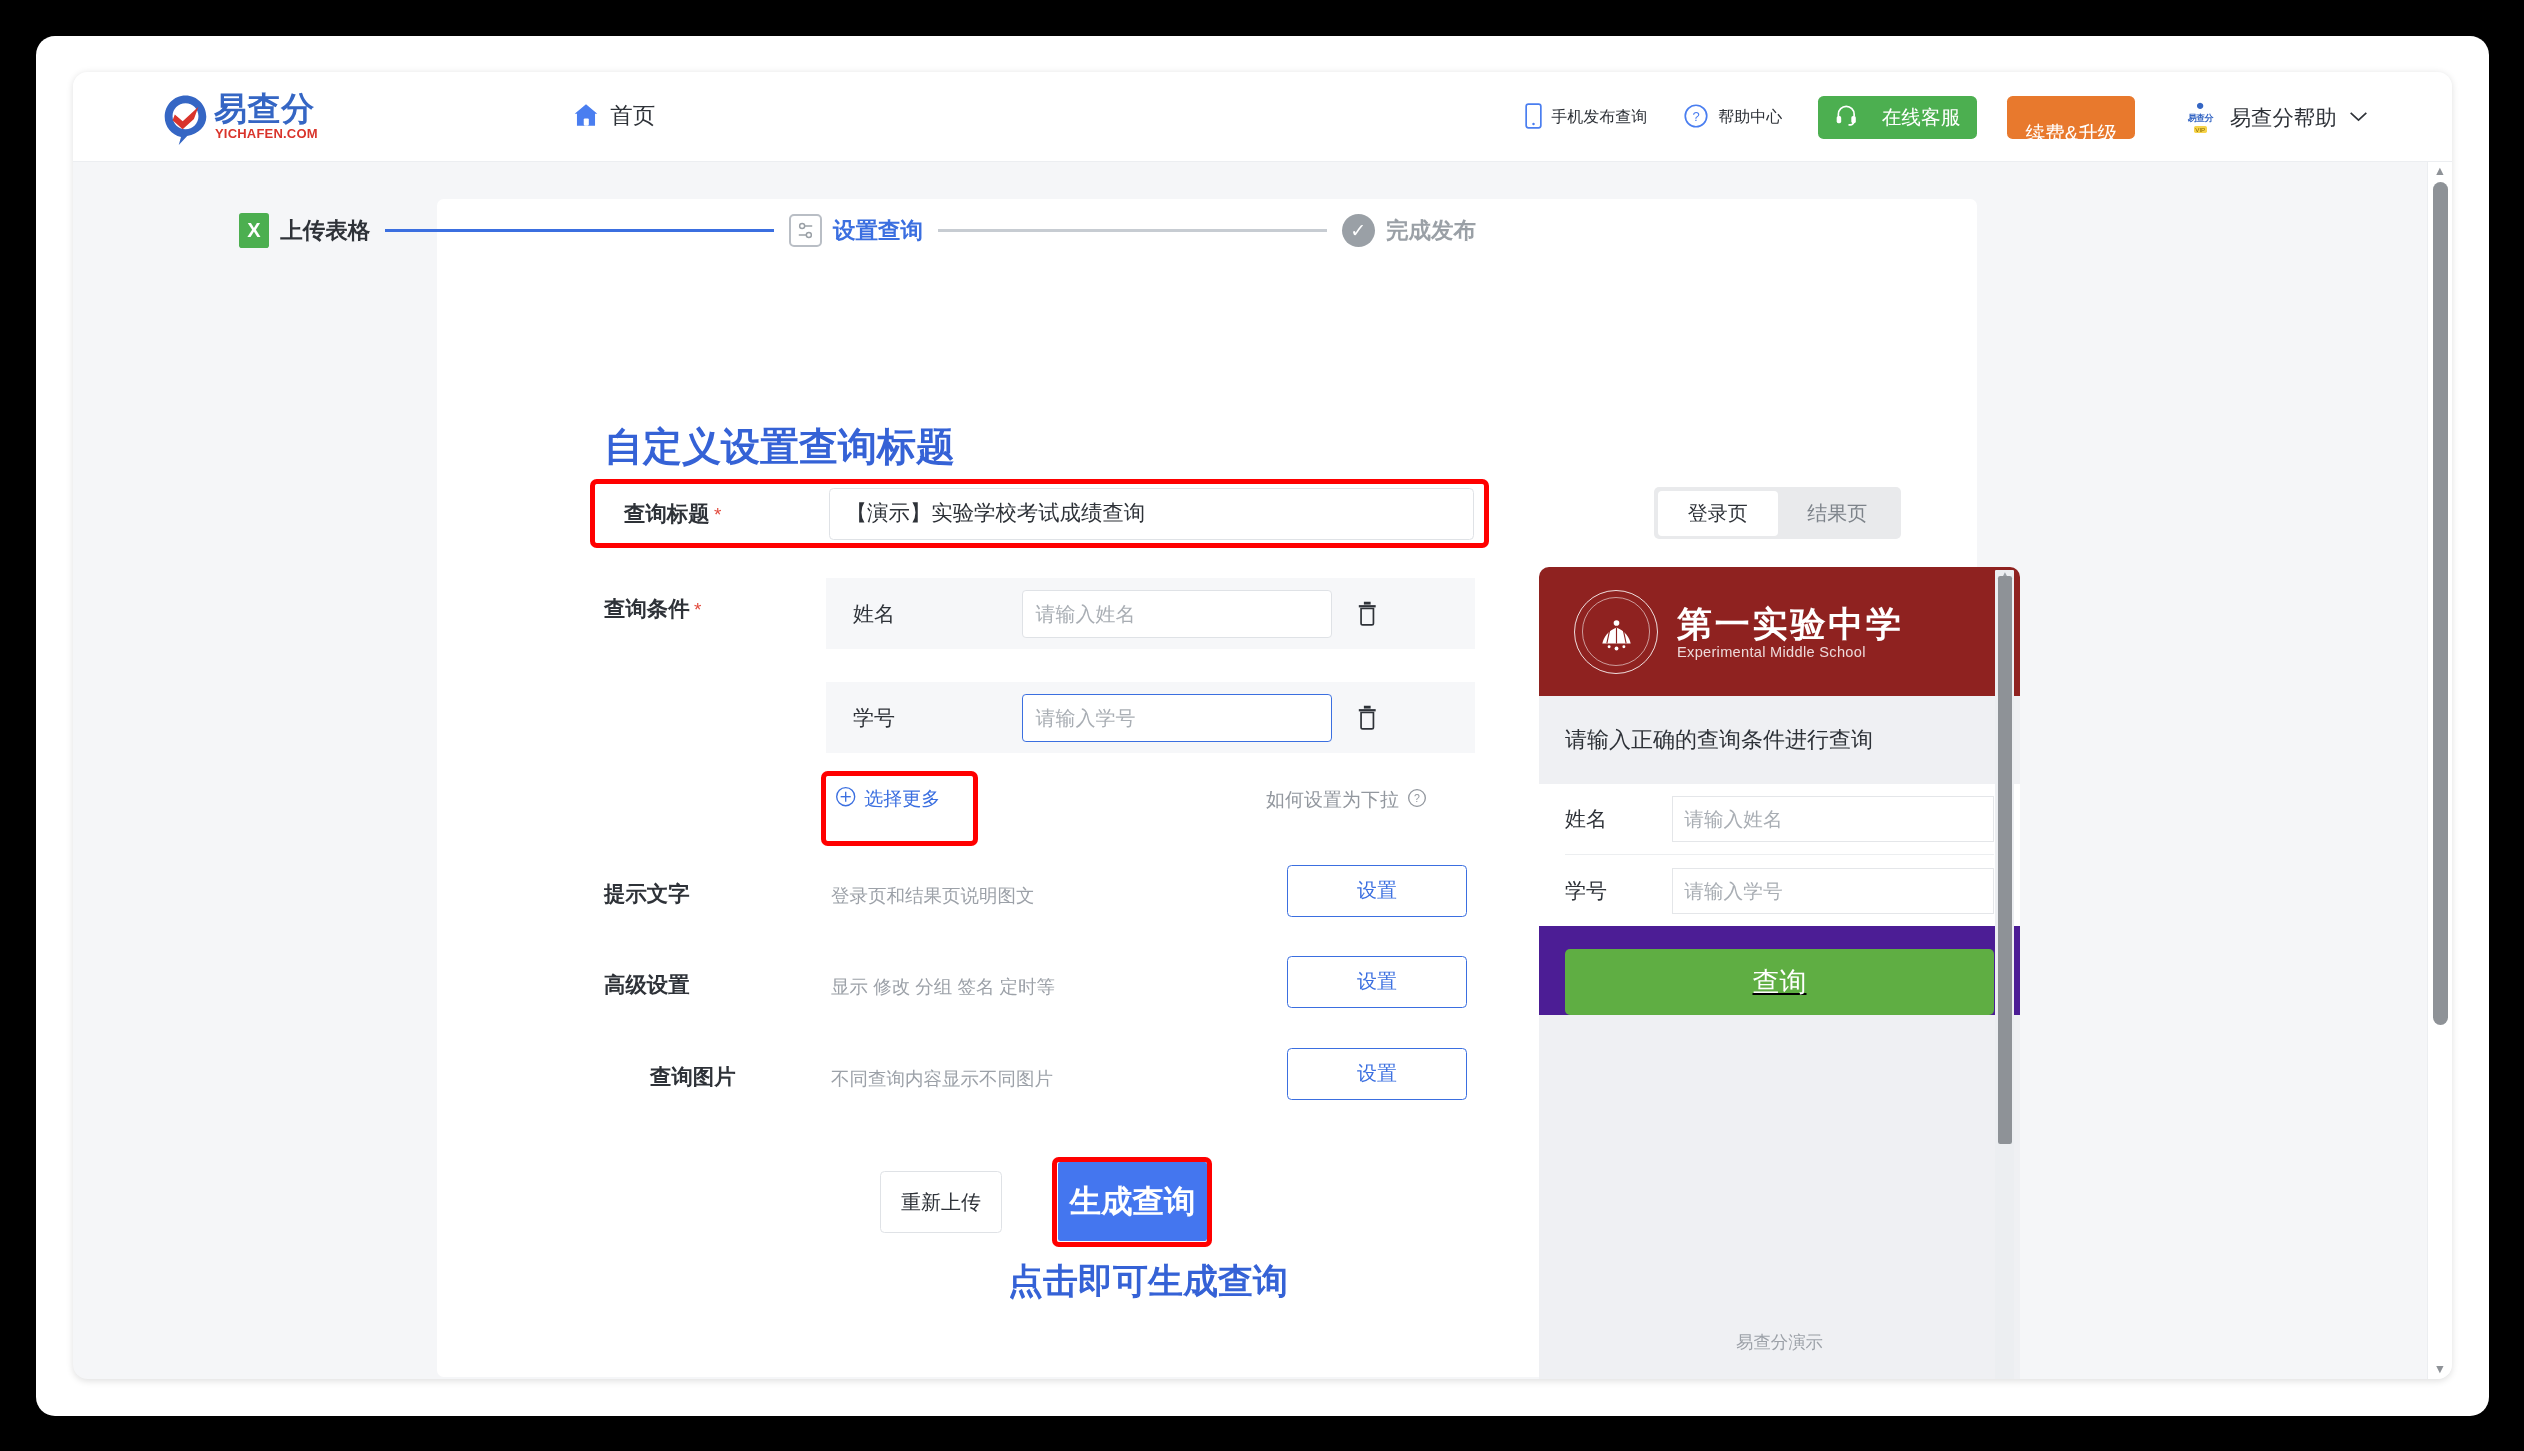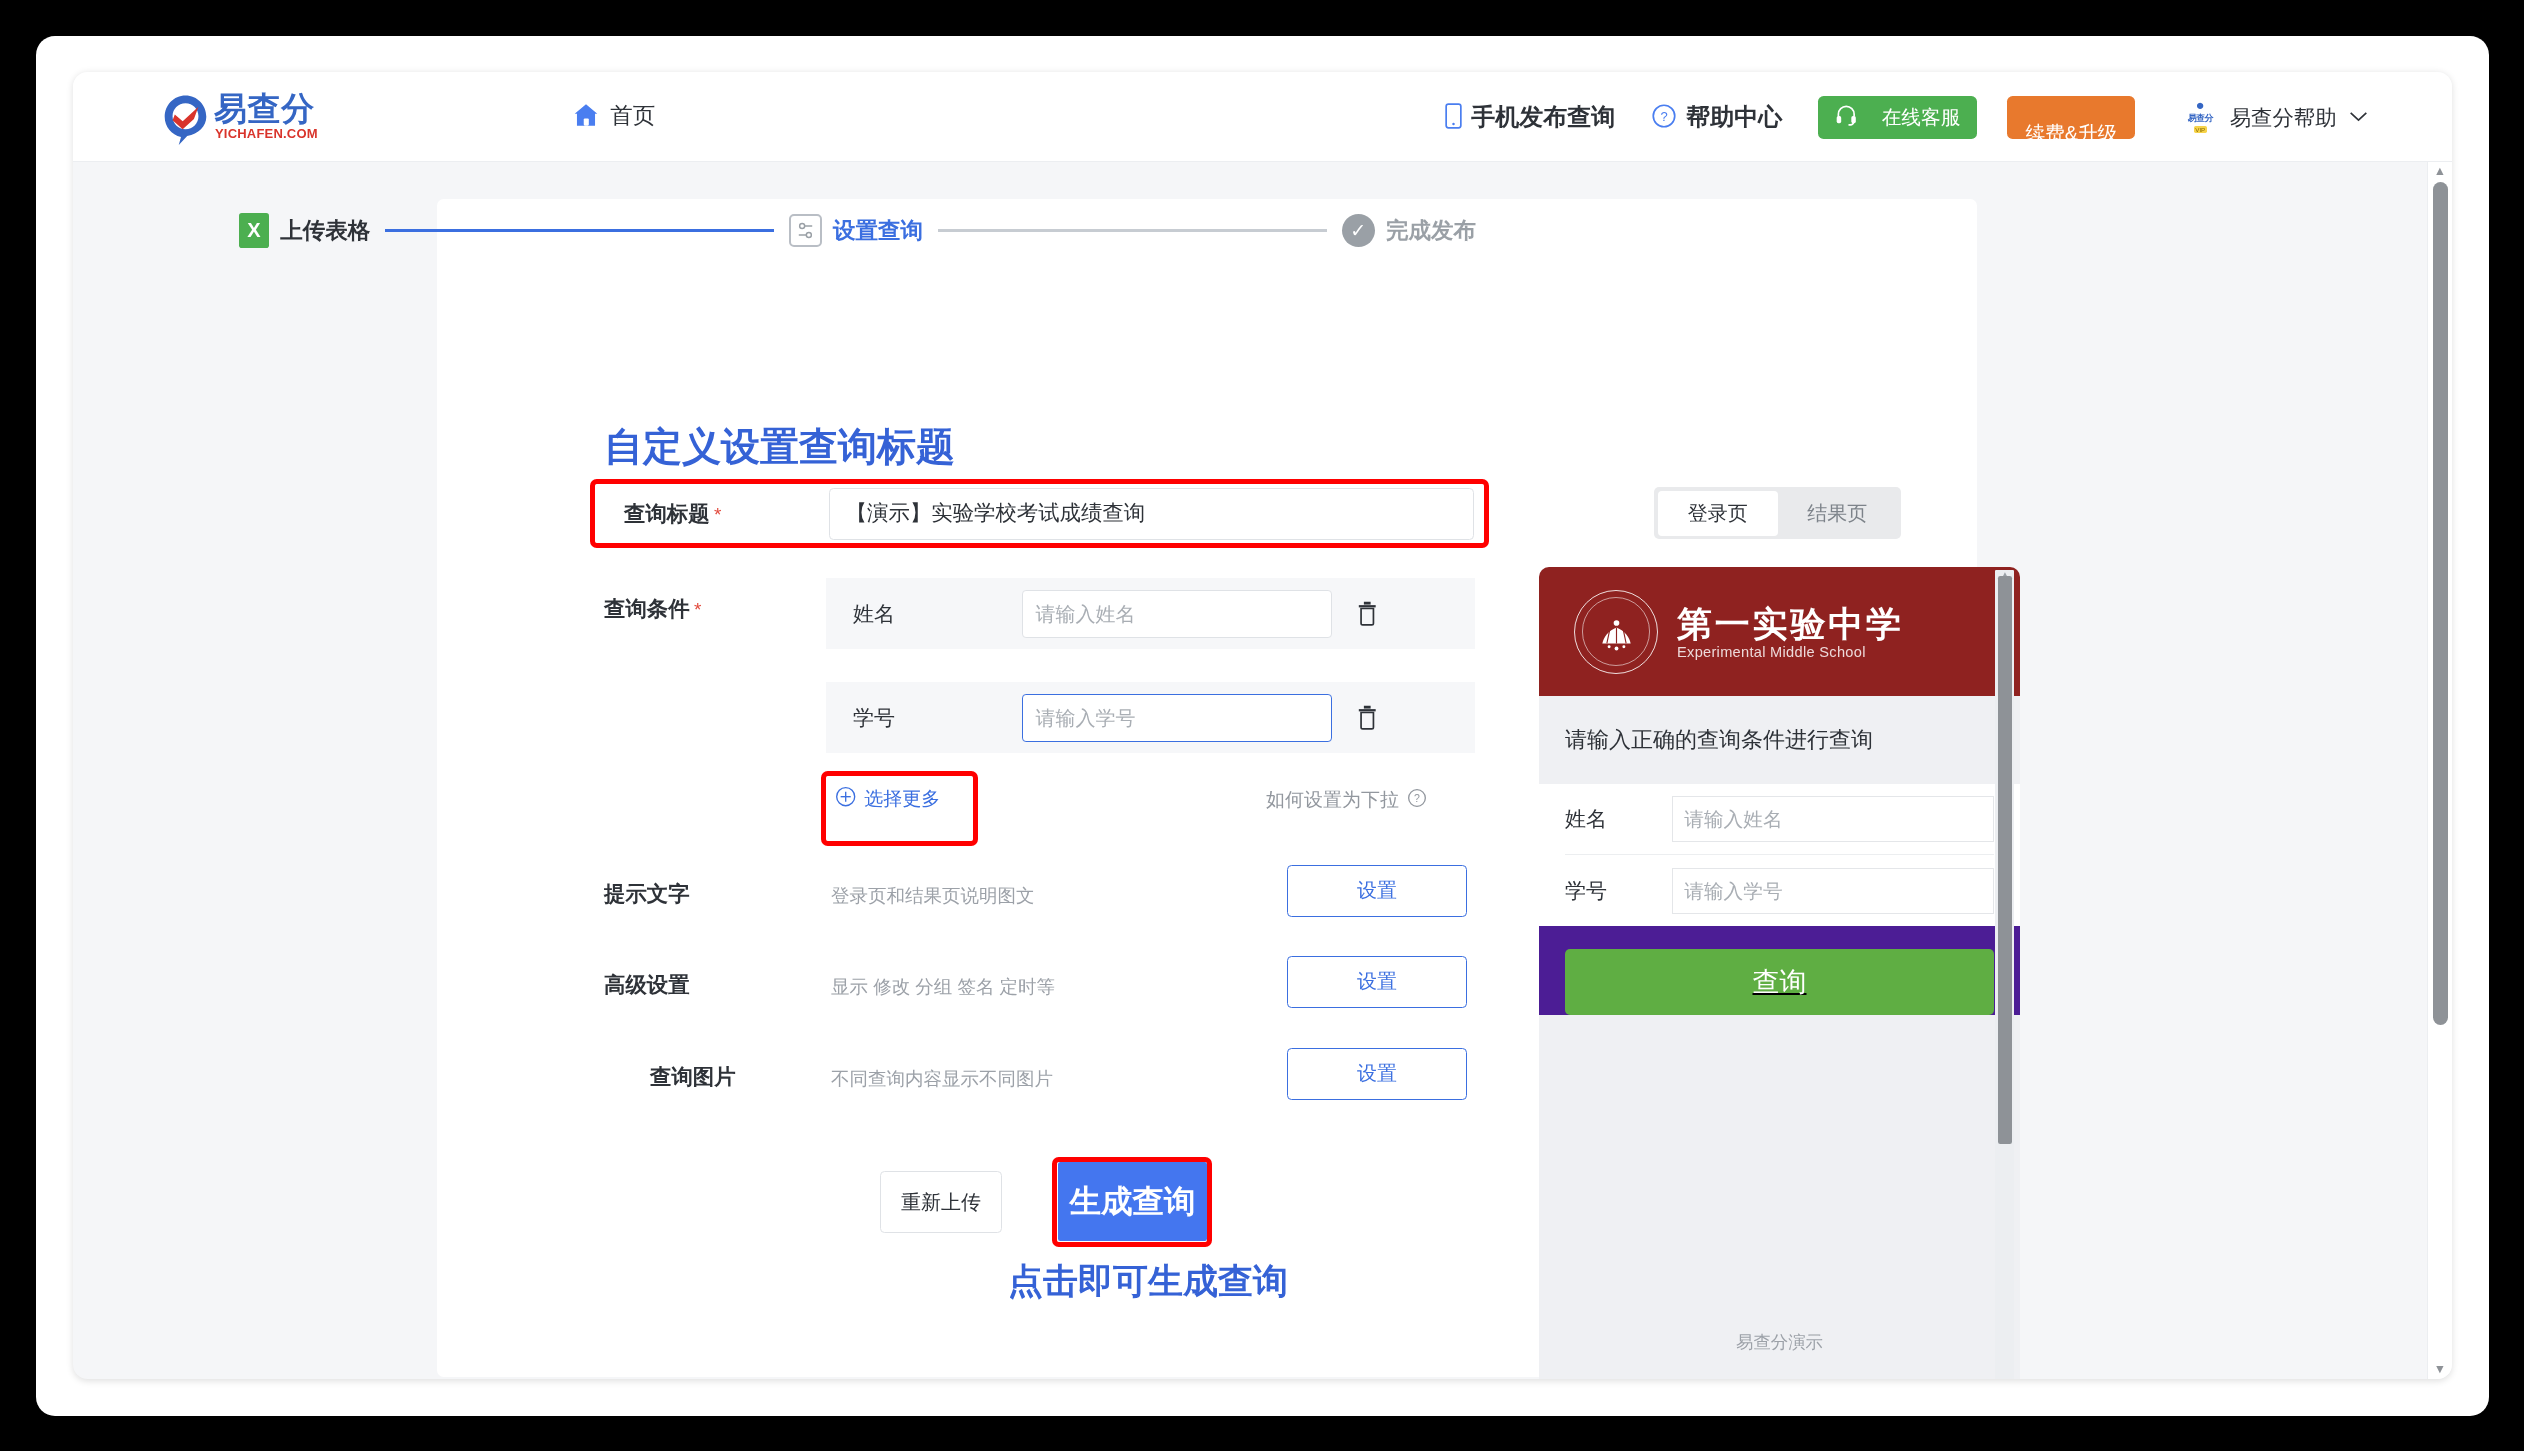--- a/index.html
+++ b/index.html
@@ -47,21 +47,21 @@
     position: absolute; left: 55px; top: 36px;
     font-size: 13px; font-weight: 700; color: #d9342b;
     letter-spacing: 0.2px;
   }
 
   .nav-home { position: absolute; left: 500px; top: 28px; display: flex; align-items: center; gap: 11.2px; cursor: pointer; }
   .nav-home-label { font-size: 22.5px; color: #2e3238; }
 
   .nav-right { position: absolute; right: 84px; top: 23.6px; display: flex; align-items: center; gap: 0; }
   .nav-item { display: flex; align-items: center; gap: 9px; margin-right: 36px; cursor: pointer; }
-  .nav-item-label { font-size: 24px; color: #2e3238; white-space: nowrap; font-weight: bold; }
+  .nav-item-label { font-size: 16px; color: #2e3238; white-space: nowrap; }
   .btn-service {
     display: flex; align-items: center; gap: 24px;
     background: #4caf50; color: #fff;
     border-radius: 5.6px; padding: 8px 17px; height: 43px;
     font-size: 19.7px; margin-right: 30px; cursor: pointer;
   }
   .btn-upgrade {
     background: #e8792d; color: #fff;
     border-radius: 5.6px; padding: 16px 18px; height: 43px; line-height: 43px;
     font-size: 19.7px; margin-right: 48px; cursor: pointer; white-space: nowrap;

